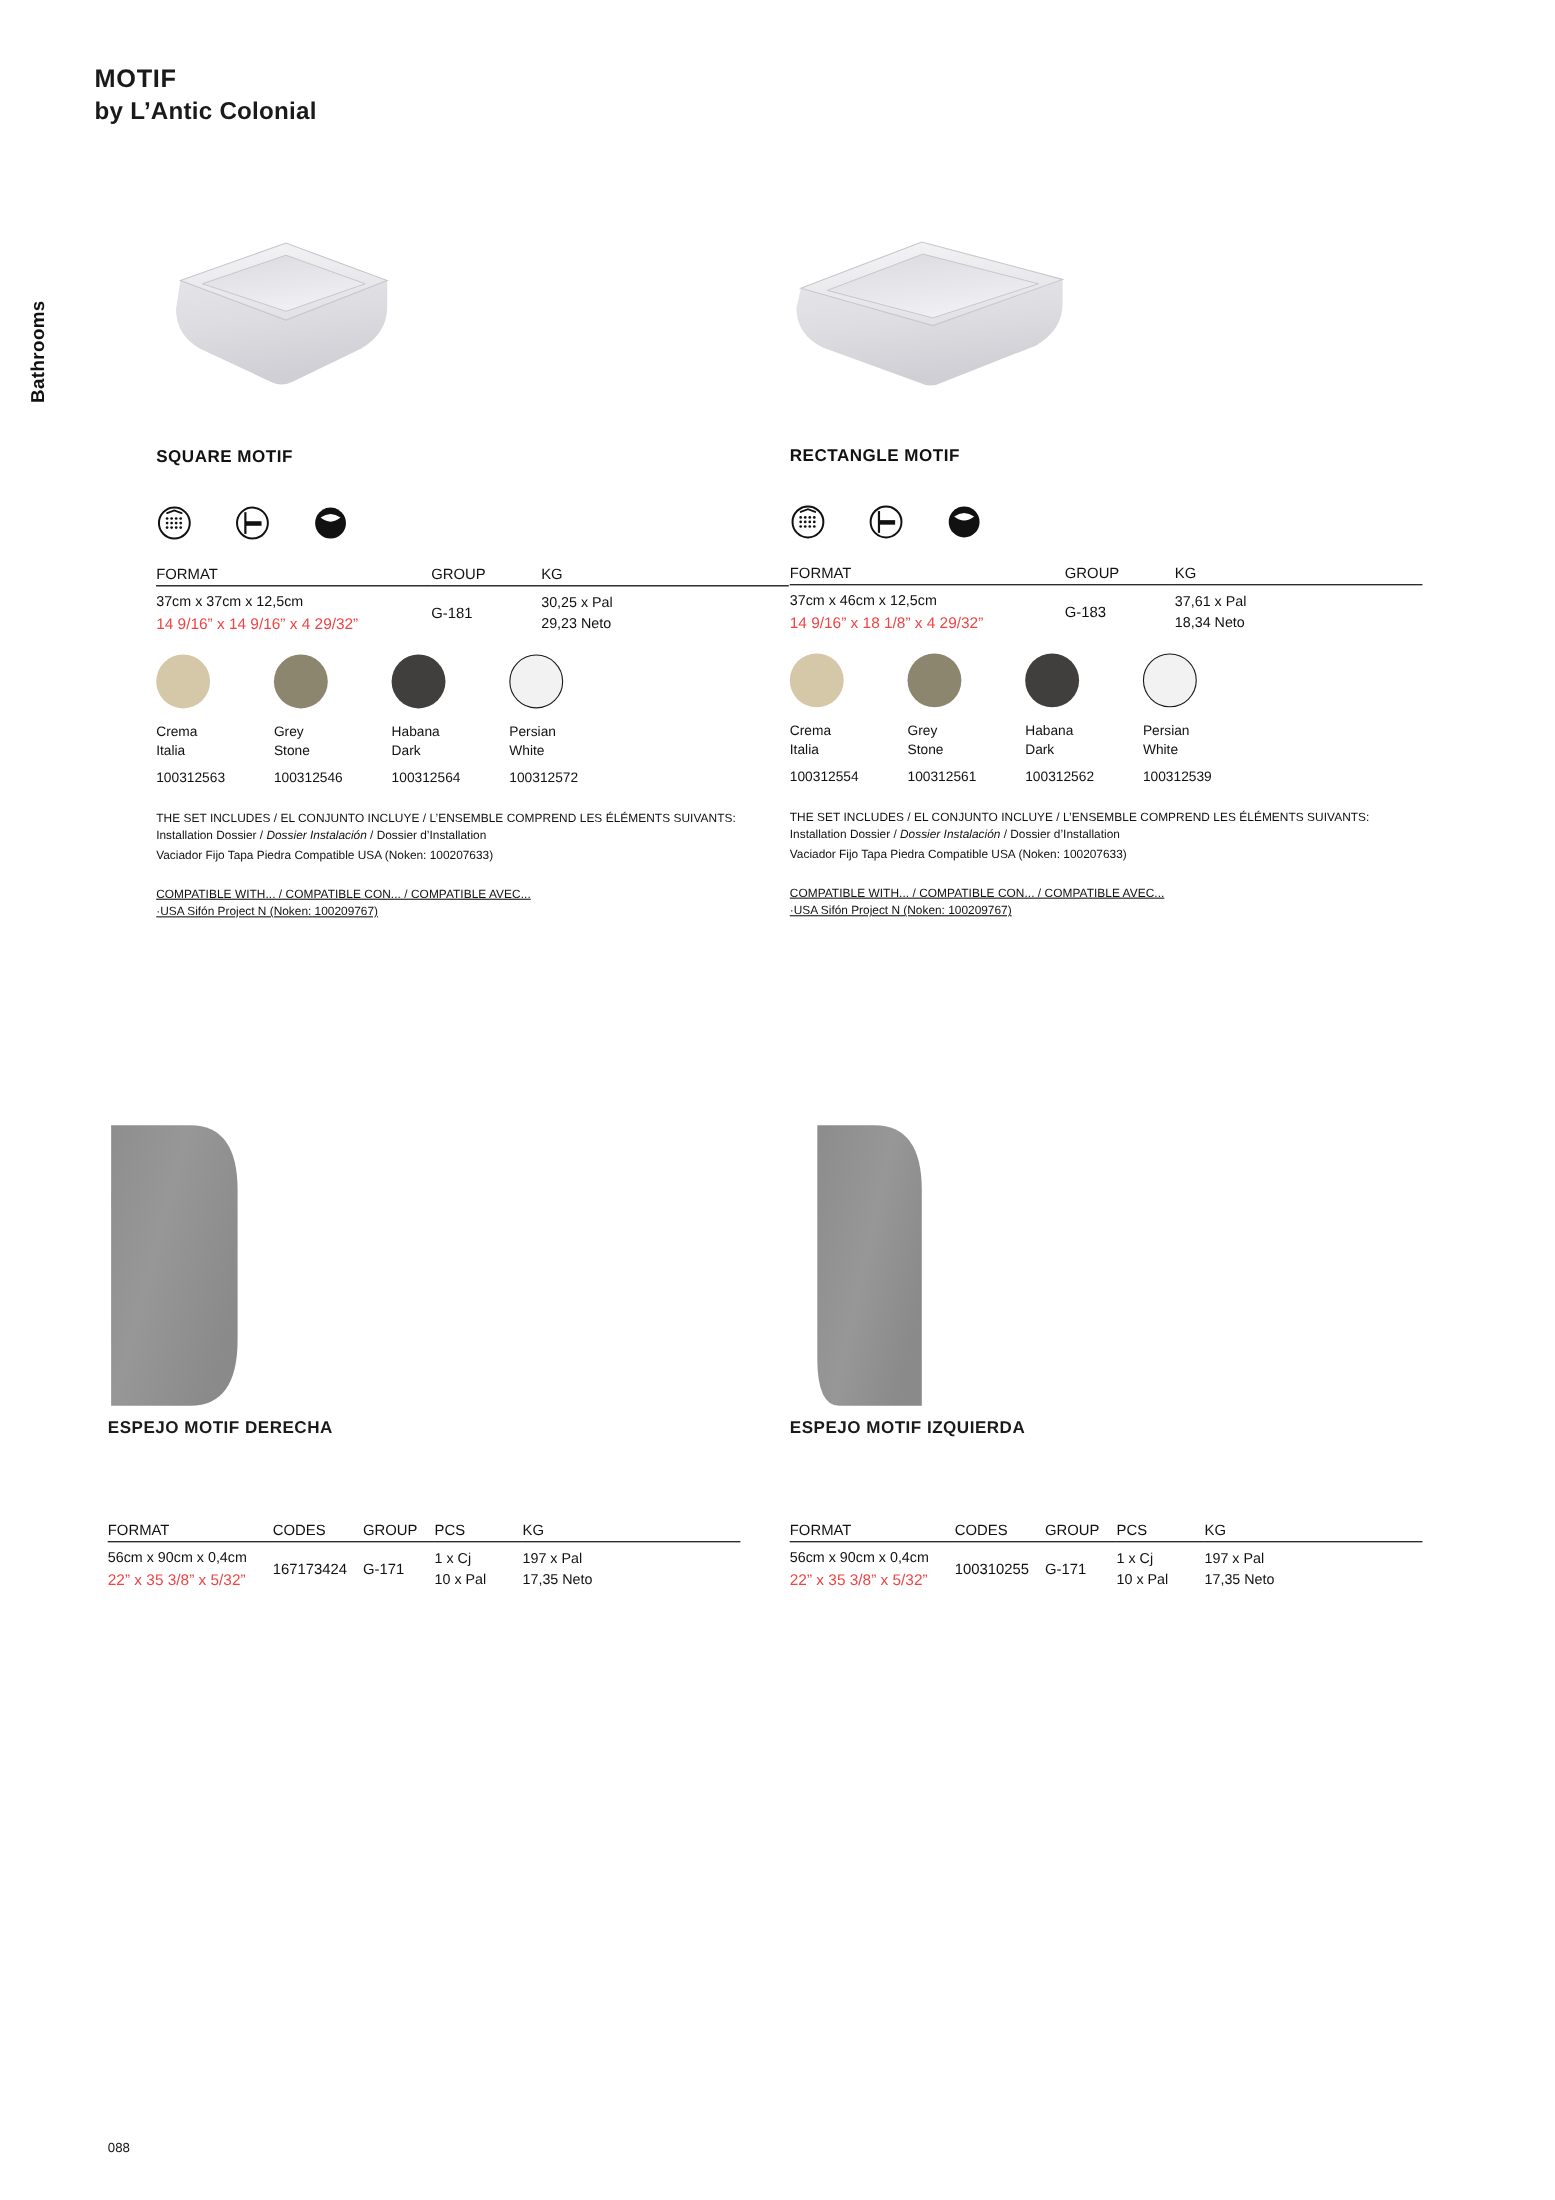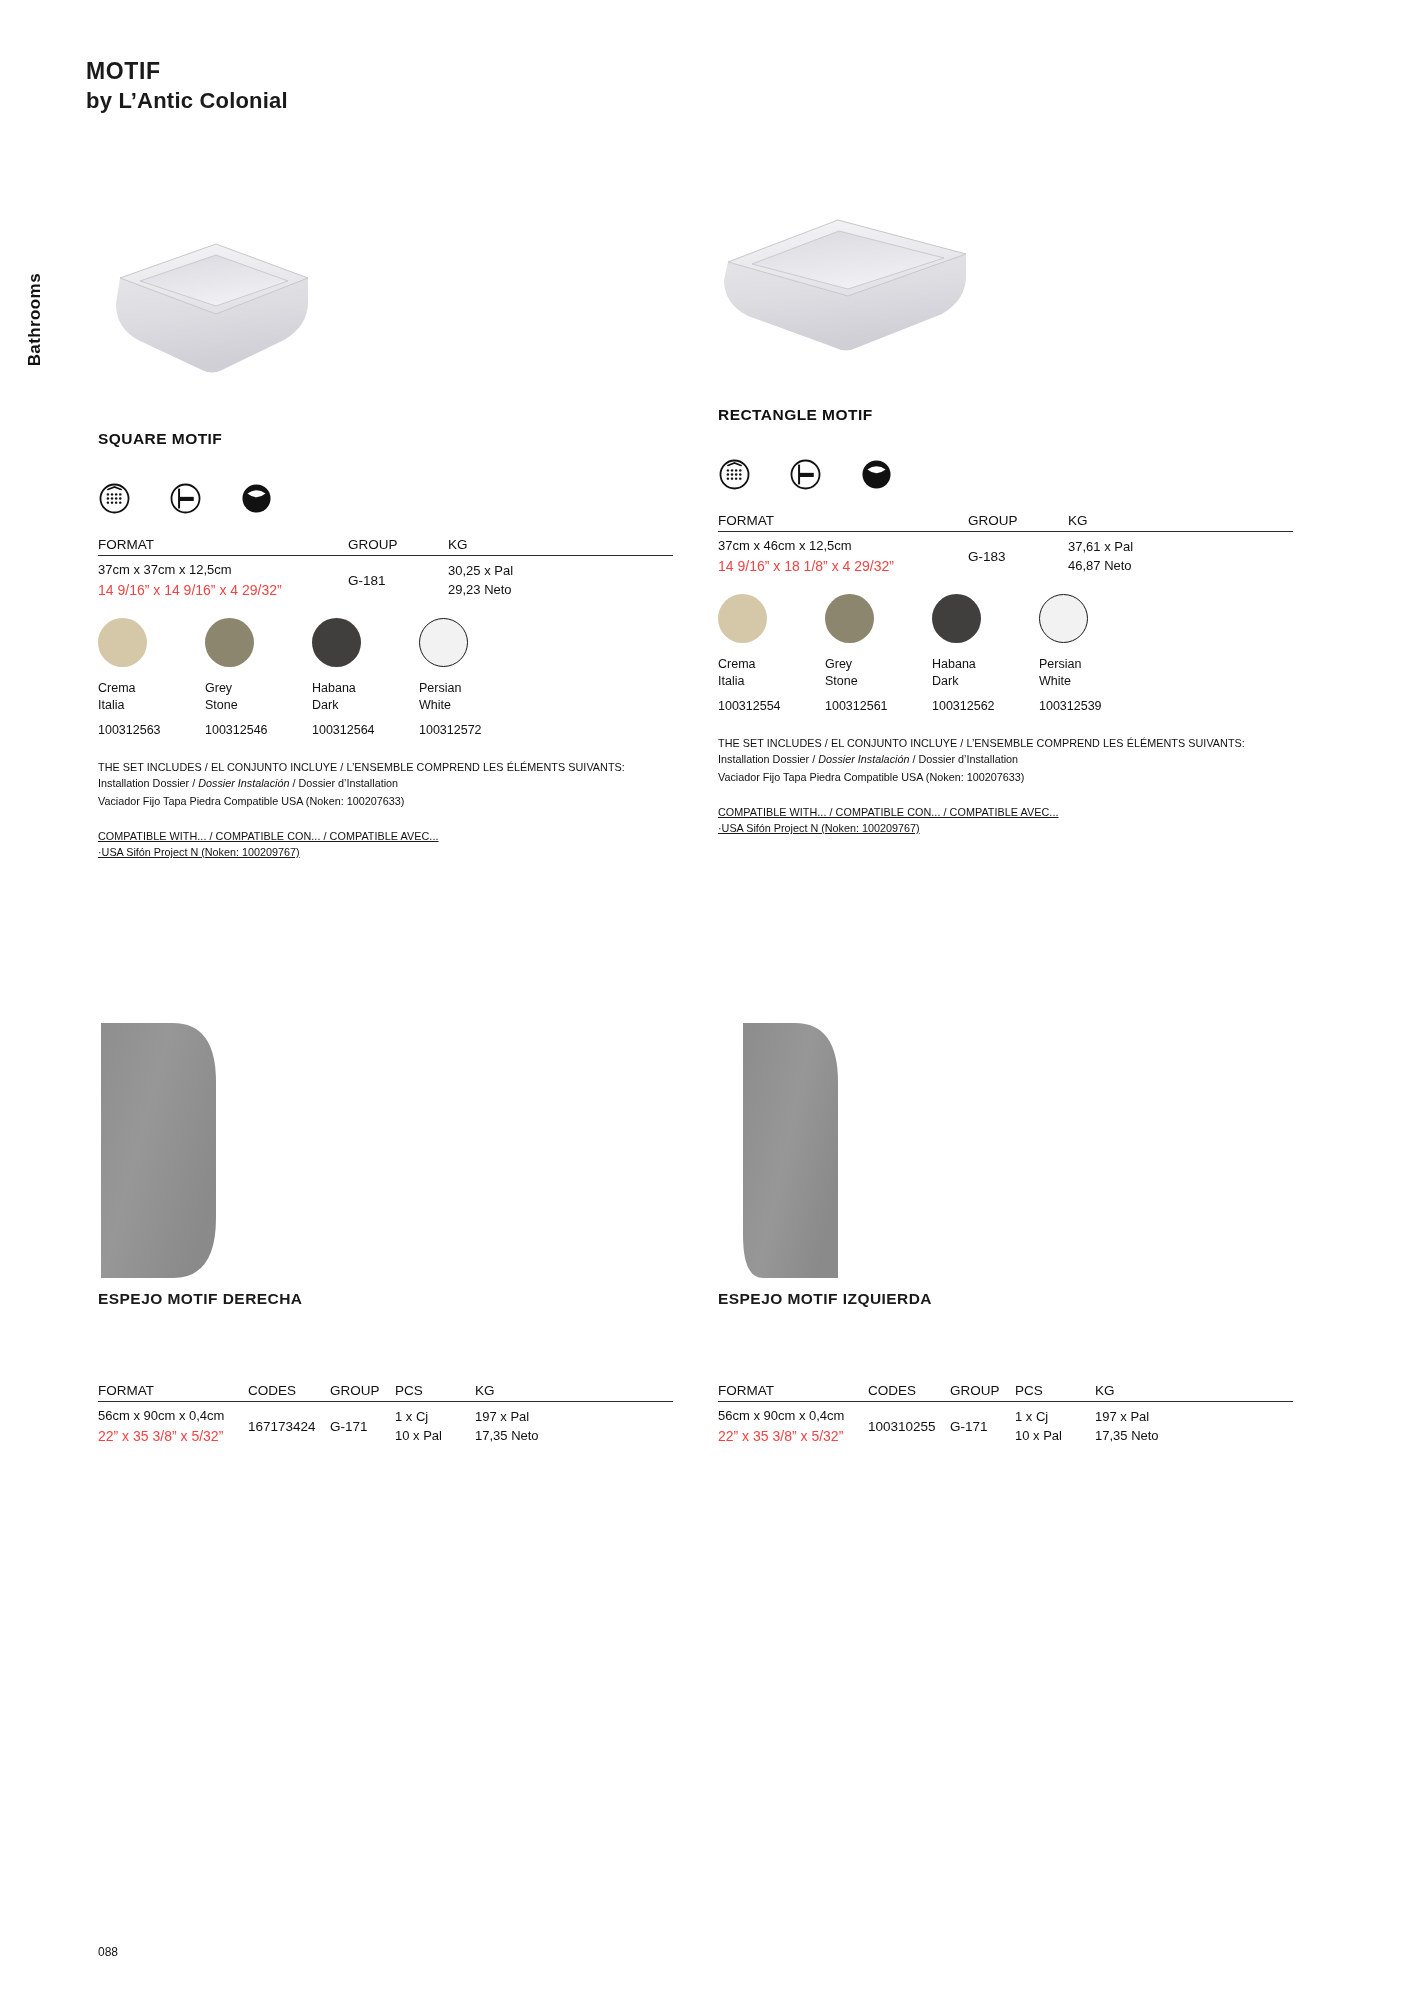--- a/index.html
+++ b/index.html
@@ -100,21 +100,21 @@
 
 <div class="side-tab">
   <span>Bathrooms</span>
 </div>
 
 <div class="page-head">
   <h1 class="brand-title">MOTIF</h1>
   <p class="brand-sub">by L’Antic Colonial</p>
 </div>
 
-<div class="col col-left" style="top:240px;">
+<div class="col col-left" style="top:217px;margin-left:44px;">
 
   <div class="basin-wrap">
     <svg class="basin" width="230" height="160" viewBox="0 0 230 160">
       <defs>
         <linearGradient id="sqTop" x1="0" y1="0" x2="0.3" y2="1">
           <stop offset="0%" stop-color="#f4f4f6"></stop>
             <stop offset="100%" stop-color="#e3e3e7"></stop>
         </linearGradient>
         <linearGradient id="sqBody" x1="0" y1="0" x2="0.2" y2="1">
           <stop offset="0%" stop-color="#ebebee"></stop>
@@ -305,21 +305,21 @@
     </thead>
     <tbody>
       <tr>
         <td>
           <span class="fmt-cm">37cm x 46cm x 12,5cm</span>
           <span class="fmt-in">14 9/16” x 18 1/8” x 4 29/32”</span>
         </td>
         <td>G-183</td>
         <td>
           <span class="stk">37,61 x Pal</span>
-          <span class="stk">46,87 Neto</span>
+          <span class="stk">18,34 Neto</span>
         </td>
       </tr>
     </tbody>
   </table>
 
   <div class="swatches">
     <div class="sw">
       <div class="sw-dot" style="background:#d5c8a9"></div>
       <div class="sw-name">
         <div>Crema</div>

